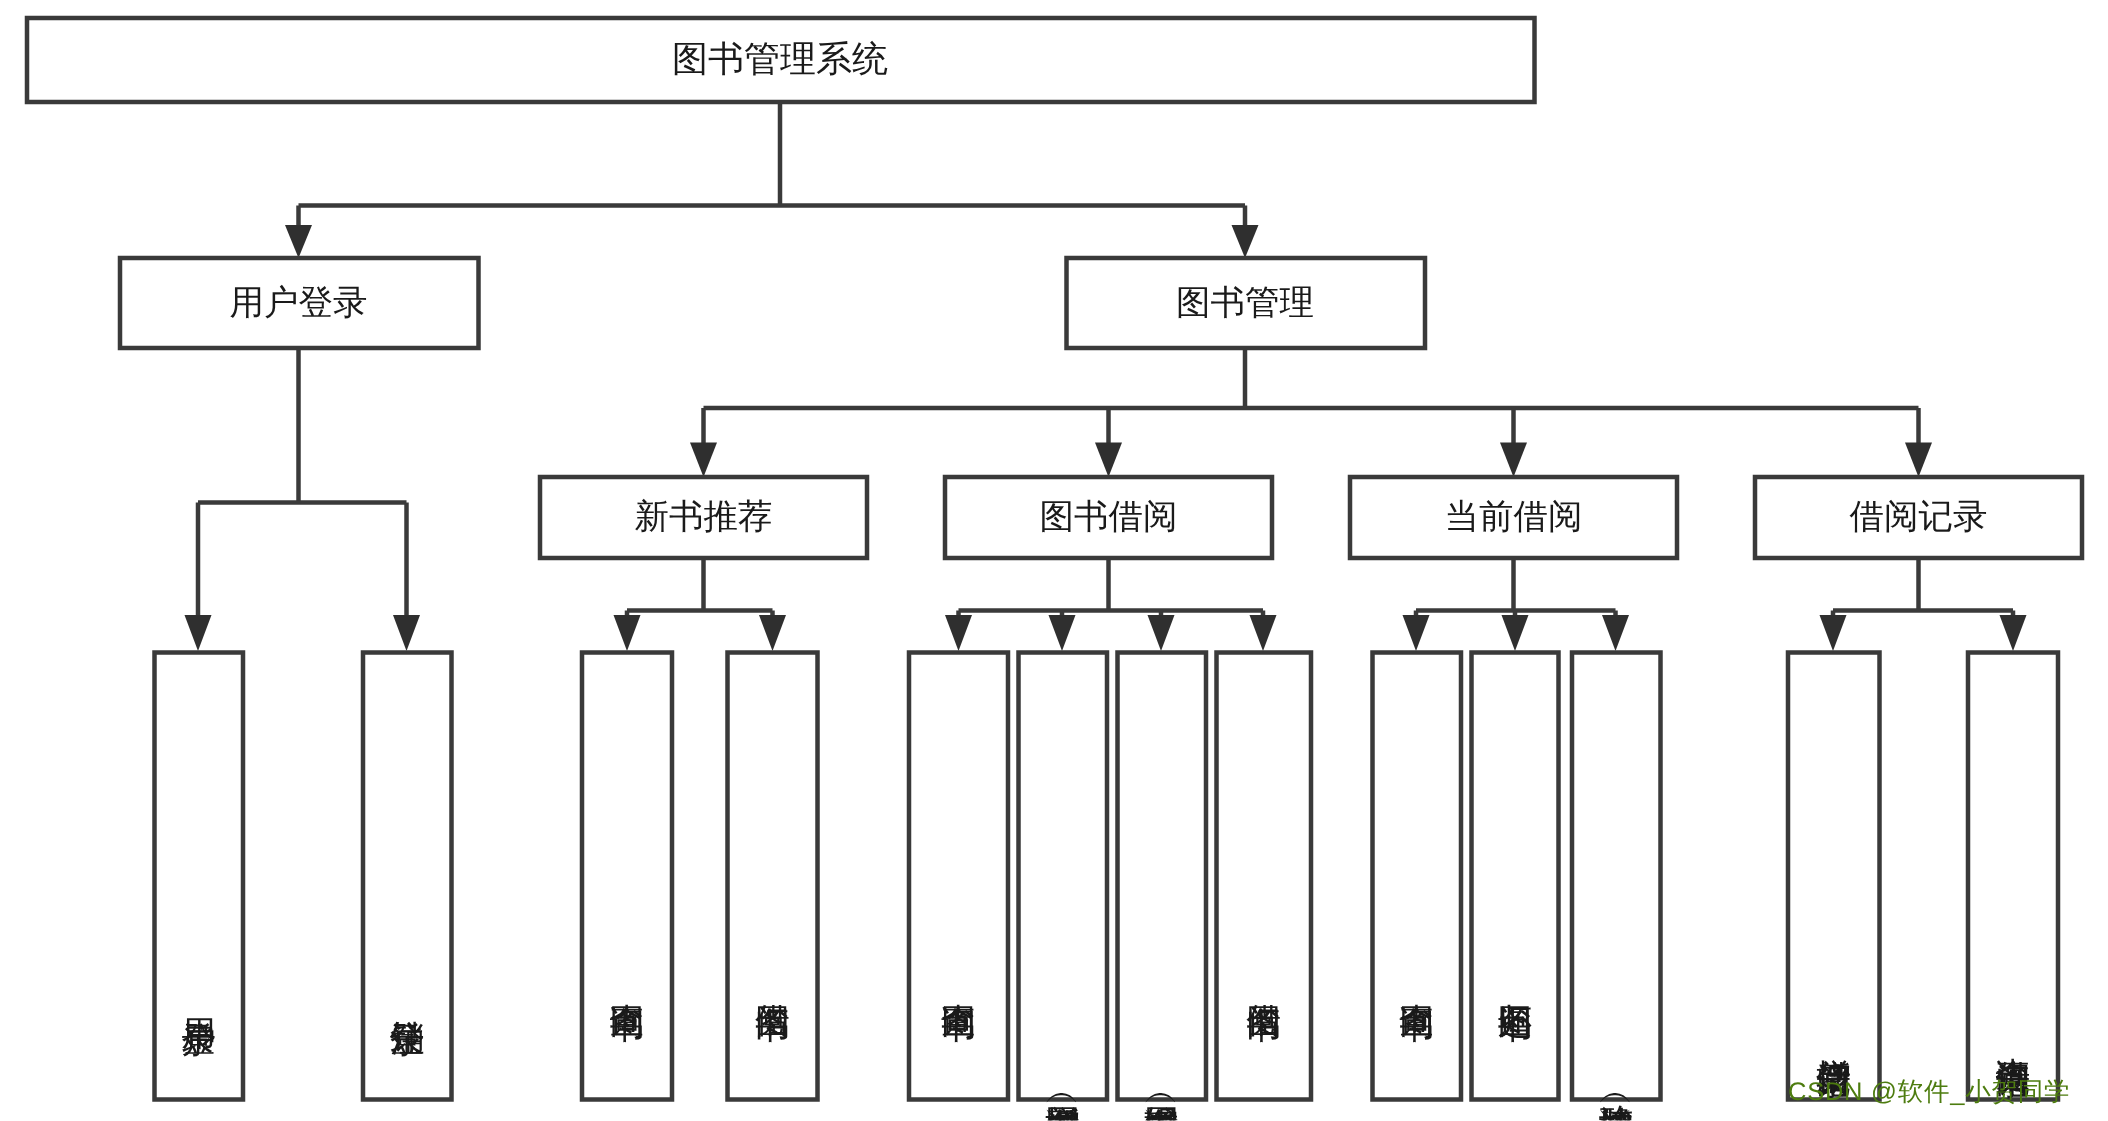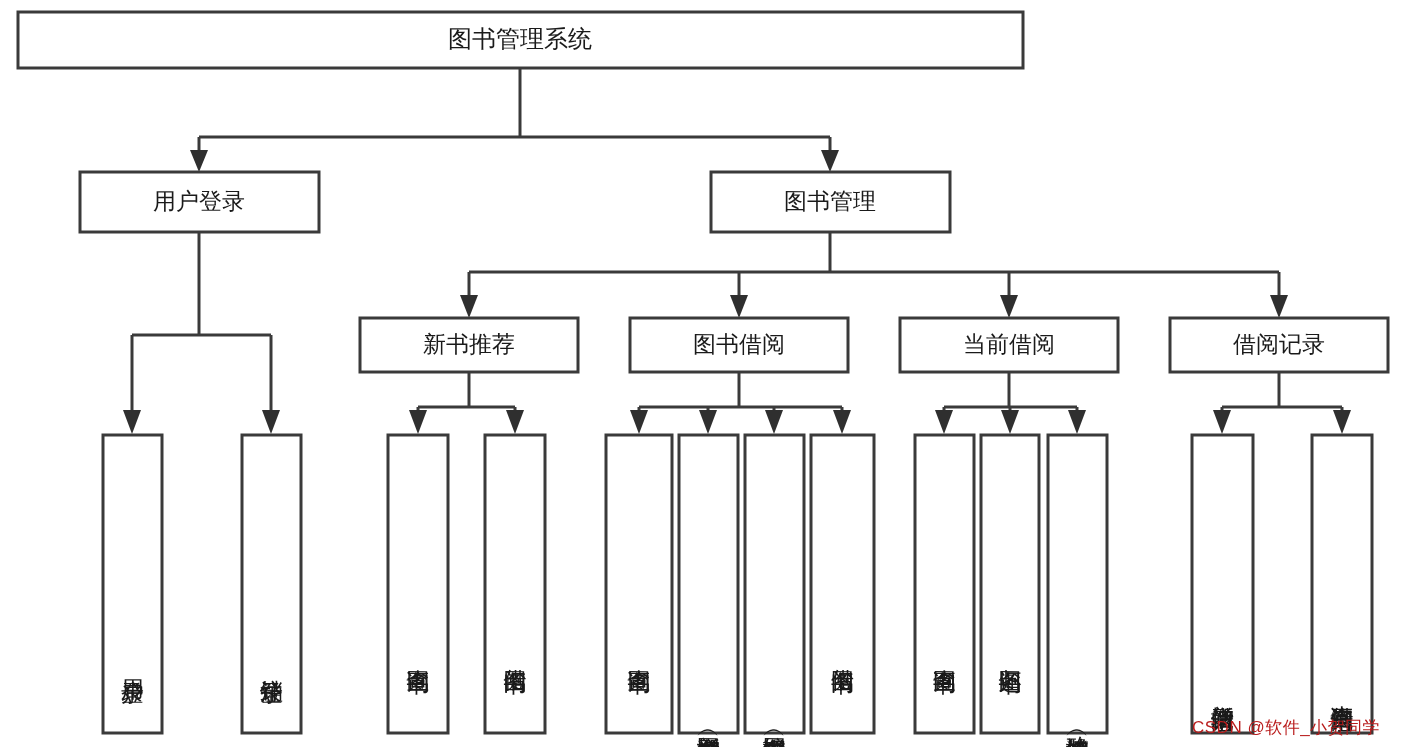--- a/index.html
+++ b/index.html
@@ -71,21 +71,21 @@
     writing-mode: vertical-rl;
     text-orientation: upright;
     letter-spacing: 1px;
     white-space: nowrap;
     text-align: start;
   }
   .watermark {
     position: absolute;
     font-family: "Liberation Sans", "DejaVu Sans", sans-serif;
     font-size: 17px;
-    color: #b91c1c;
+    color: #4d7c0f;
     white-space: nowrap;
     letter-spacing: 0.5px;
     pointer-events: none;
   }
 </style>
 </head>
 <body>
 
 <div id="diagram-root">
 

